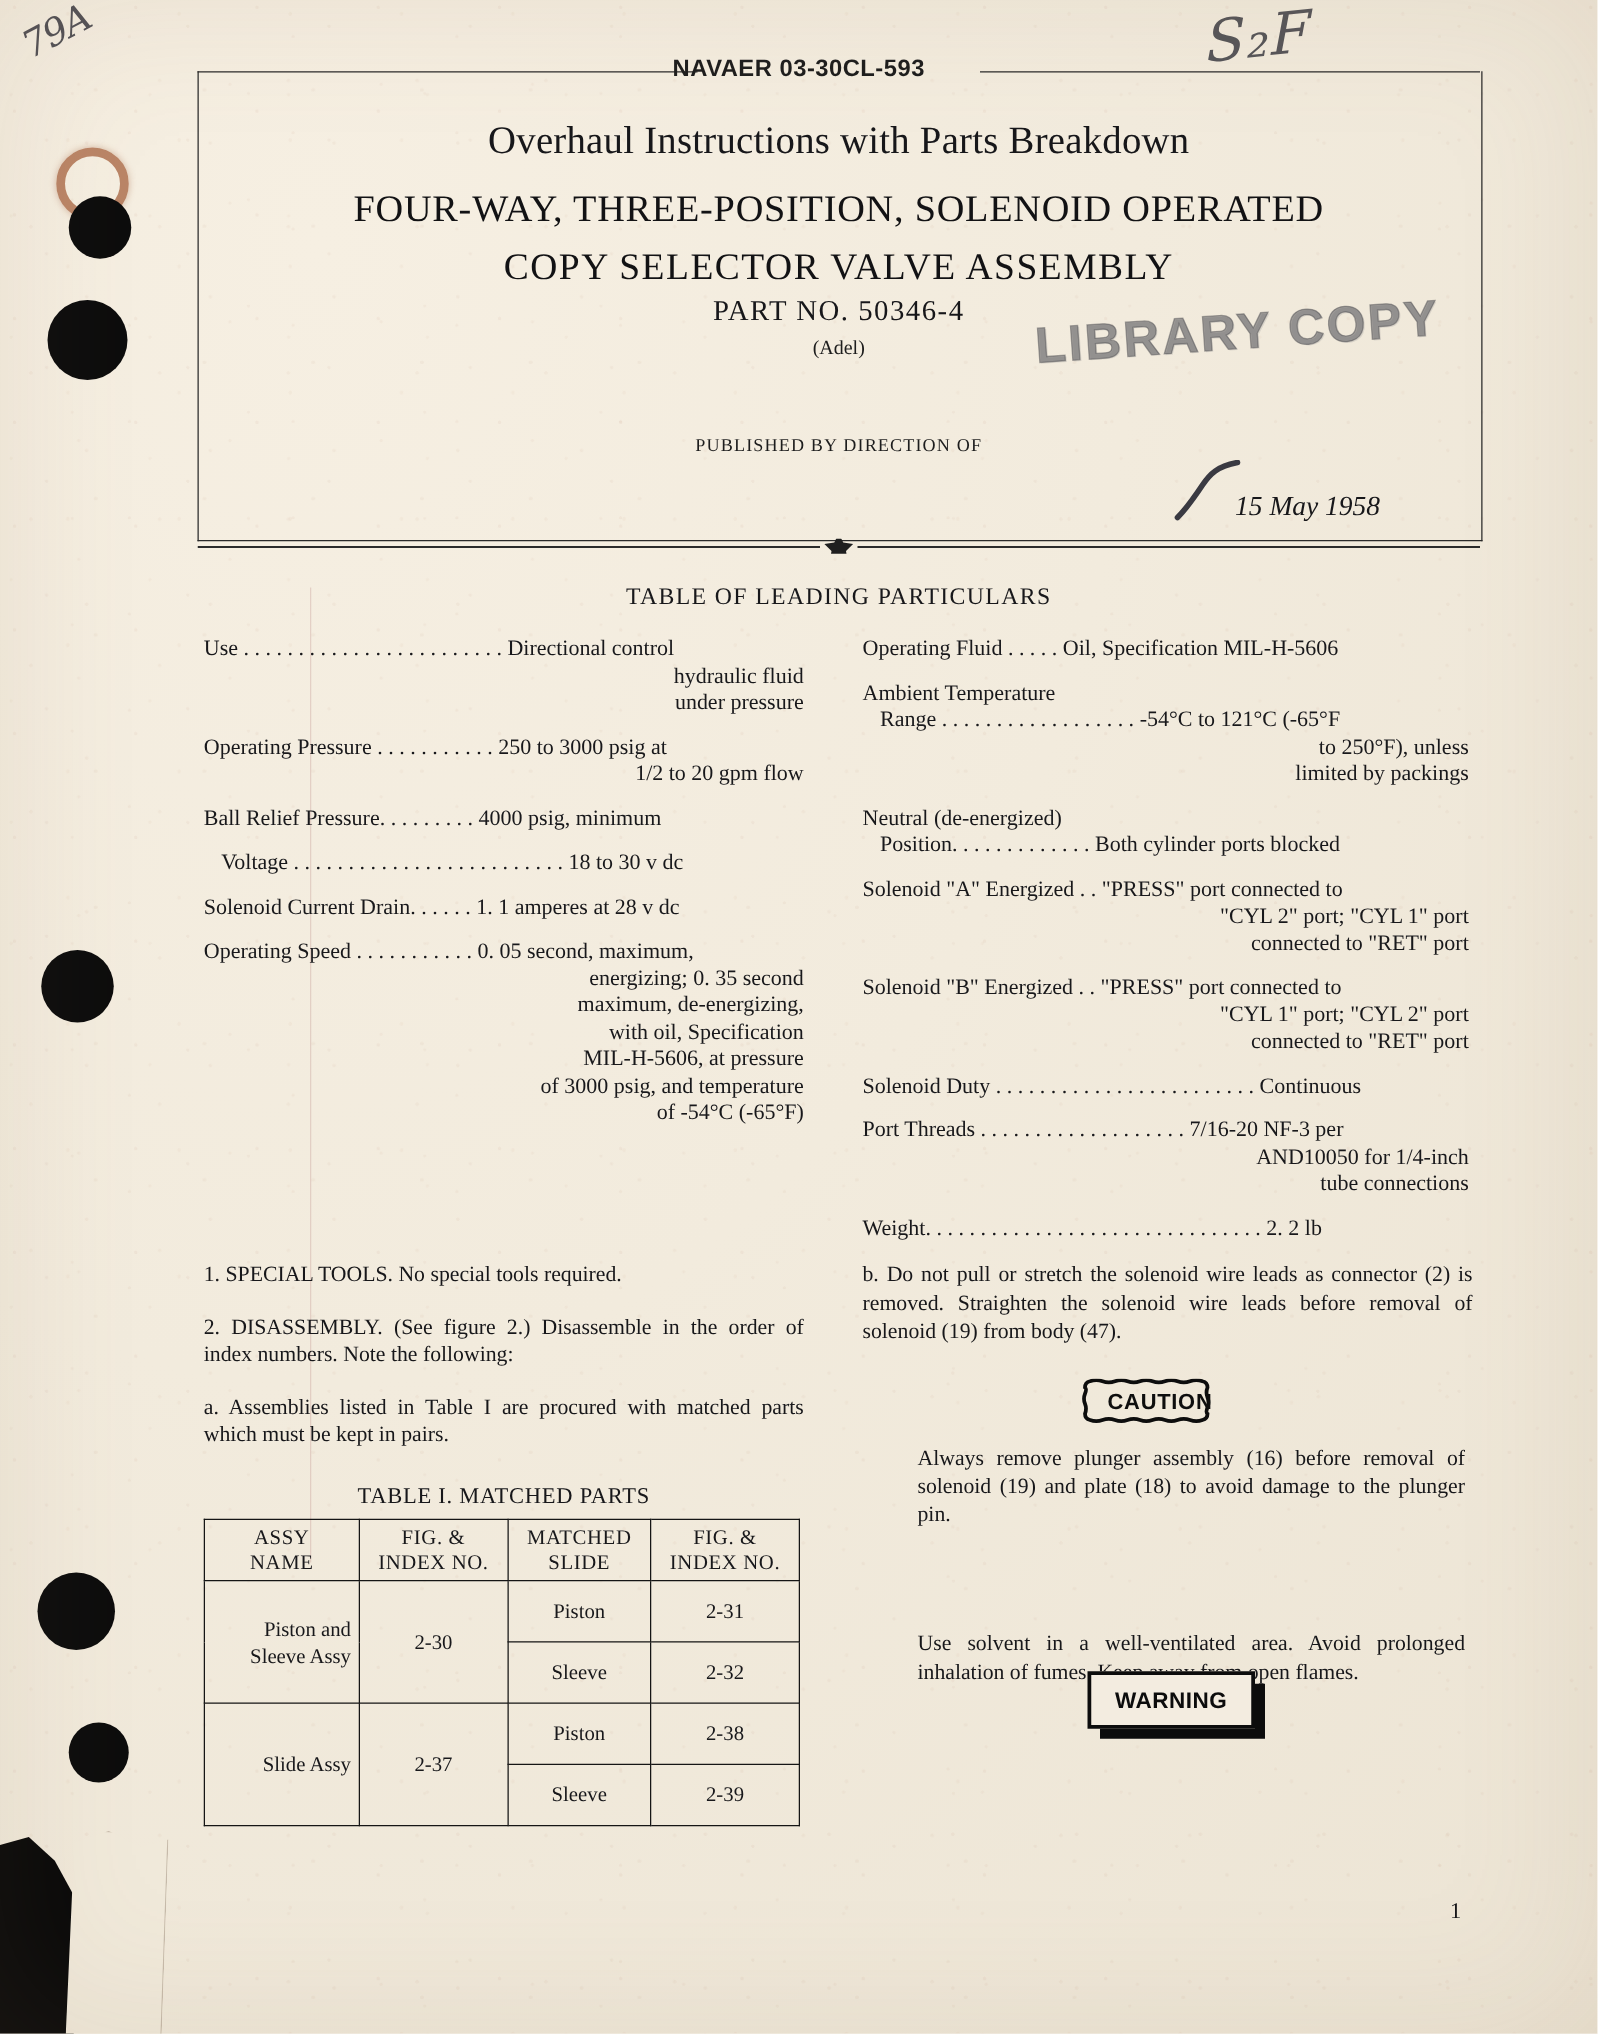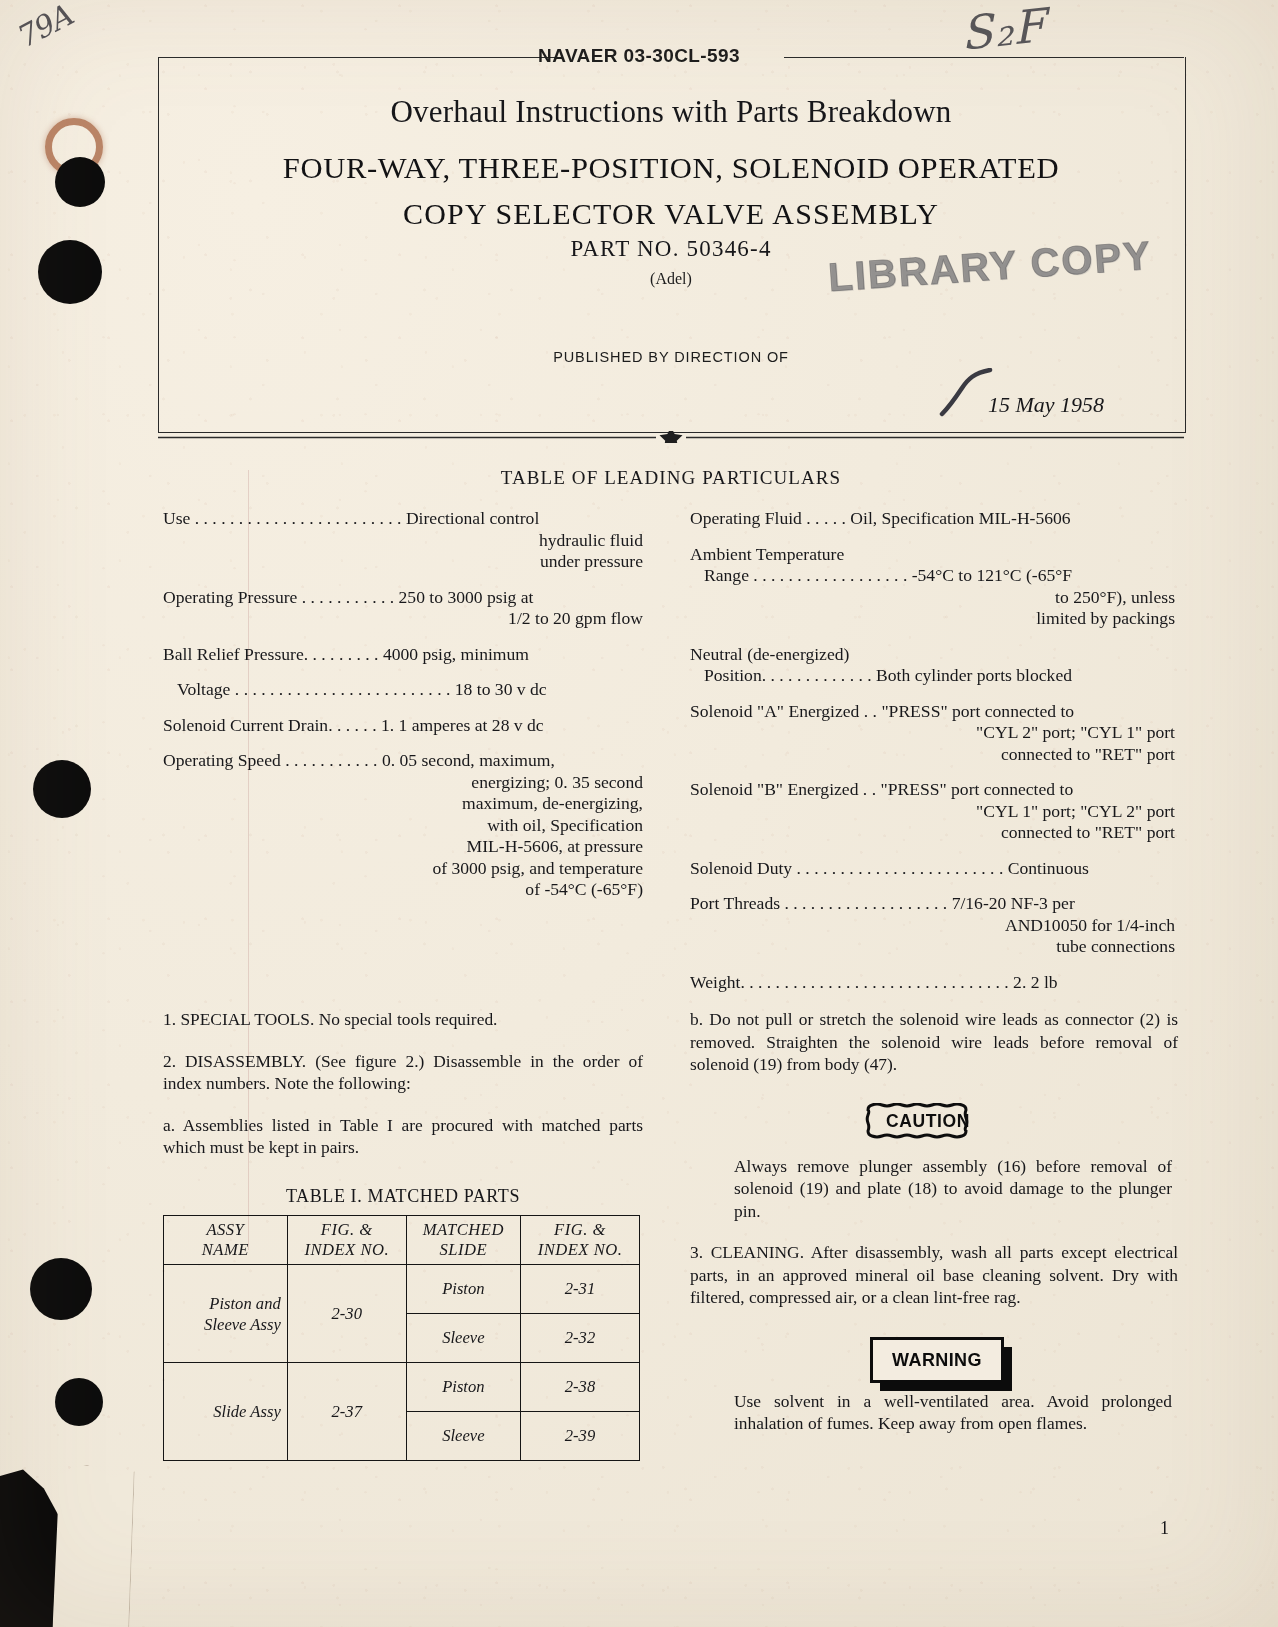--- a/index.html
+++ b/index.html
@@ -167,21 +167,21 @@
     color: rgba(95,95,100,.58);
     transform: rotate(-4deg);
     -webkit-text-stroke: 1px rgba(70,70,76,.45);
     text-shadow: 1px 1px 0 rgba(130,130,135,.2);
   }
 
   #published {
     position: absolute;
     left: 160px; width: 1022px; top: 348px;
     text-align: center;
-    font-family: Liberation Sans, sans-serif;
+    font-family: Liberation Serif, serif;
     font-size: 14.5px;
     letter-spacing: .9px;
     line-height: 19px;
     color: #1d1d1d;
   }
   #date {
     position: absolute;
     left: 988px; top: 392px;
     font-family: "Liberation Serif", serif;
     font-style: italic;
@@ -252,21 +252,20 @@
     border-collapse: collapse;
     font-size: 16.6px;
     color: #18181b;
   }
   #matched-table th, #matched-table td {
     border: 1.6px solid #151515;
     padding: 4px 6px;
     text-align: center;
     font-weight: normal;
     line-height: 20px;
-    font-style: italic;
   }
   #matched-table th { letter-spacing: .5px; }
   #matched-table td.name {
     text-align: right;
     padding-left: 7px;
     line-height: 21px;
   }
   .cell-h { height: 40px; }
 
   
@@ -493,21 +492,20 @@
         <td class="cell-h">Sleeve</td>
         <td class="cell-h">2-39</td>
       </tr>
     </tbody>
   </table>
 
   <div class="body-col" id="body-right">
     <div class="para"> b.  Do not pull or stretch the solenoid wire leads as connector (2) is removed.  Straighten the solenoid wire leads before removal of solenoid (19) from body (47).</div>
     <div style="height:60px"></div>
     <div class="para" style="padding-left:44px; padding-right:6px">Always remove plunger assembly (16) before removal of solenoid (19) and plate (18) to avoid damage to the plunger pin.</div>
-    <div class="para">3.  CLEANING.  After disassembly, wash all parts except electrical parts, in an approved mineral oil base cleaning solvent.  Dry with filtered, compressed air, or a clean lint-free rag.</div>
     <div style="height:62px"></div>
     <div class="para" style="padding-left:44px; padding-right:6px">Use solvent in a well-ventilated area.  Avoid prolonged inhalation of fumes.  Keep away from open flames.</div>
   </div>
 
   <div id="caution-box">
     <svg viewBox="0 0 132 36" width="132" height="36" preserveAspectRatio="none">
       <path d="M10,2
                q5,-1.8 10,0 q5,1.8 10,0 q5,-1.8 10,0 q5,1.8 10,0 q5,-1.8 10,0 q5,1.8 10,0
                q5,-1.8 10,0 q5,1.8 10,0 q5,-1.8 10,0
                q4,1 4,5 q-1.6,4 0,8 q1.6,4 0,8 q-1.6,4 0,5 q0,4 -4,5

